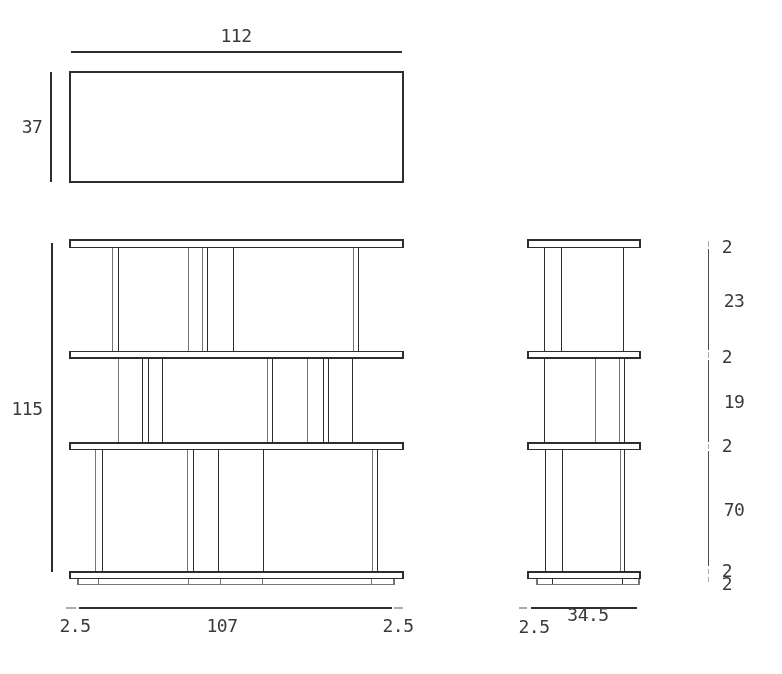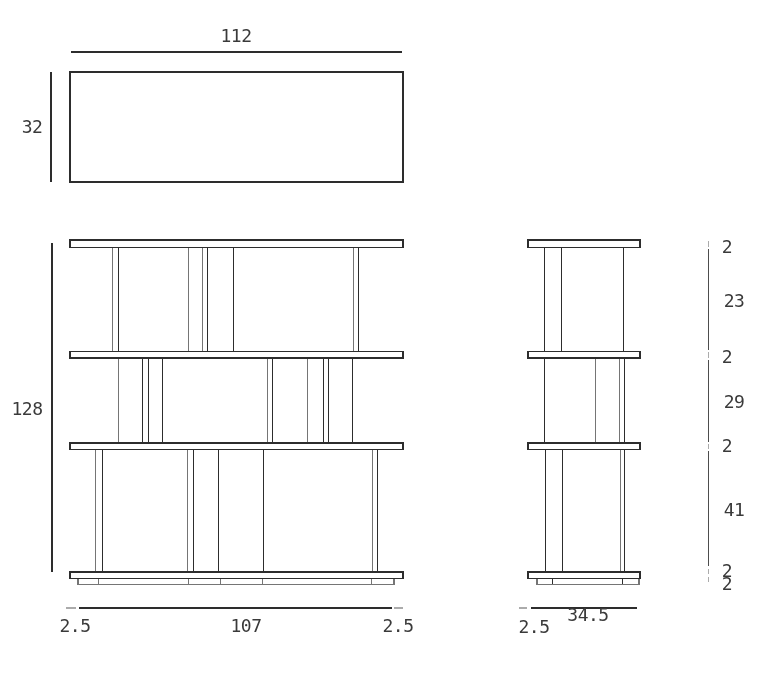--- a/index.html
+++ b/index.html
@@ -134,32 +134,32 @@
         <line x1="708.5" y1="359.5" x2="708.5" y2="441.5" stroke="#4d4d4d" stroke-width="1.2"></line>
         <line x1="708.5" y1="443.5" x2="708.5" y2="449" stroke="#ababab" stroke-width="1.6"></line>
         <line x1="708.5" y1="451" x2="708.5" y2="566" stroke="#4d4d4d" stroke-width="1.2"></line>
         <line x1="708.5" y1="568.5" x2="708.5" y2="574" stroke="#ababab" stroke-width="1.6"></line>
         <line x1="708.5" y1="576.5" x2="708.5" y2="582" stroke="#ababab" stroke-width="1.6"></line>
       </g>
     </g>
   </svg>
 
   <span class="lbl" style="left:236px;top:36px">112</span>
-  <span class="lbl" style="left:32px;top:127px">32</span>
+  <span class="lbl" style="left:32px;top:127px">37</span>
 
-  <span class="lbl" style="left:27px;top:409px">128</span>
+  <span class="lbl" style="left:27px;top:409px">115</span>
   <span class="lbl" style="left:75px;top:626px">2.5</span>
-  <span class="lbl" style="left:246px;top:626px">107</span>
+  <span class="lbl" style="left:222px;top:626px">107</span>
   <span class="lbl" style="left:398px;top:626px">2.5</span>
 
   <span class="lbl" style="left:534px;top:627px">2.5</span>
   <span class="lbl" style="left:588px;top:615px">34.5</span>
 
   <span class="lbl" style="left:727px;top:247px">2</span>
   <span class="lbl" style="left:734px;top:301px">23</span>
   <span class="lbl" style="left:727px;top:357px">2</span>
-  <span class="lbl" style="left:734px;top:402px">29</span>
+  <span class="lbl" style="left:734px;top:402px">19</span>
   <span class="lbl" style="left:727px;top:446px">2</span>
-  <span class="lbl" style="left:734px;top:510px">41</span>
+  <span class="lbl" style="left:734px;top:510px">70</span>
   <span class="lbl" style="left:727px;top:571px">2</span>
   <span class="lbl" style="left:727px;top:584px">2</span>
 
 </div>
 
 </body></html>

